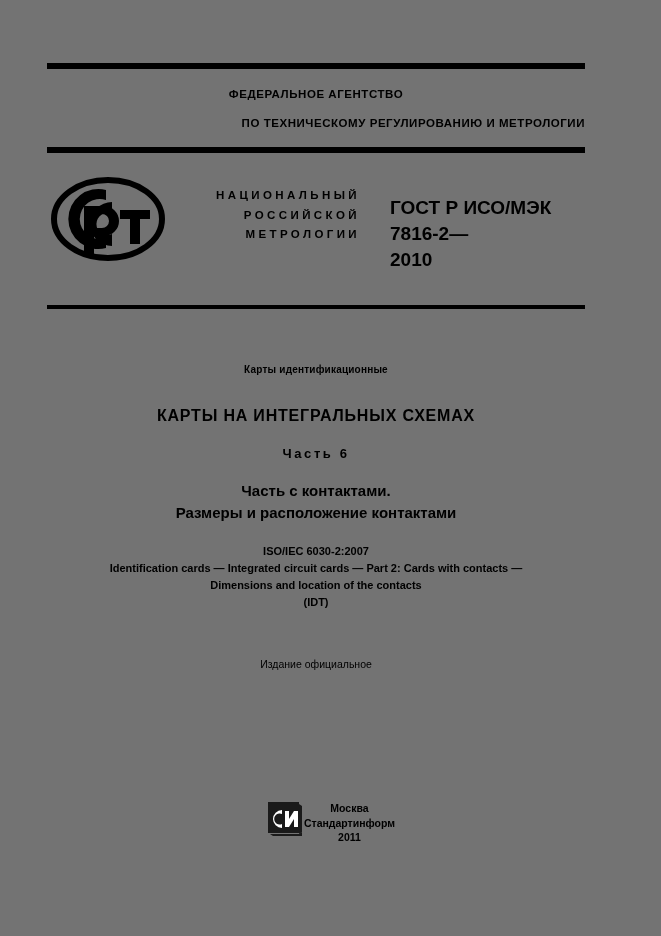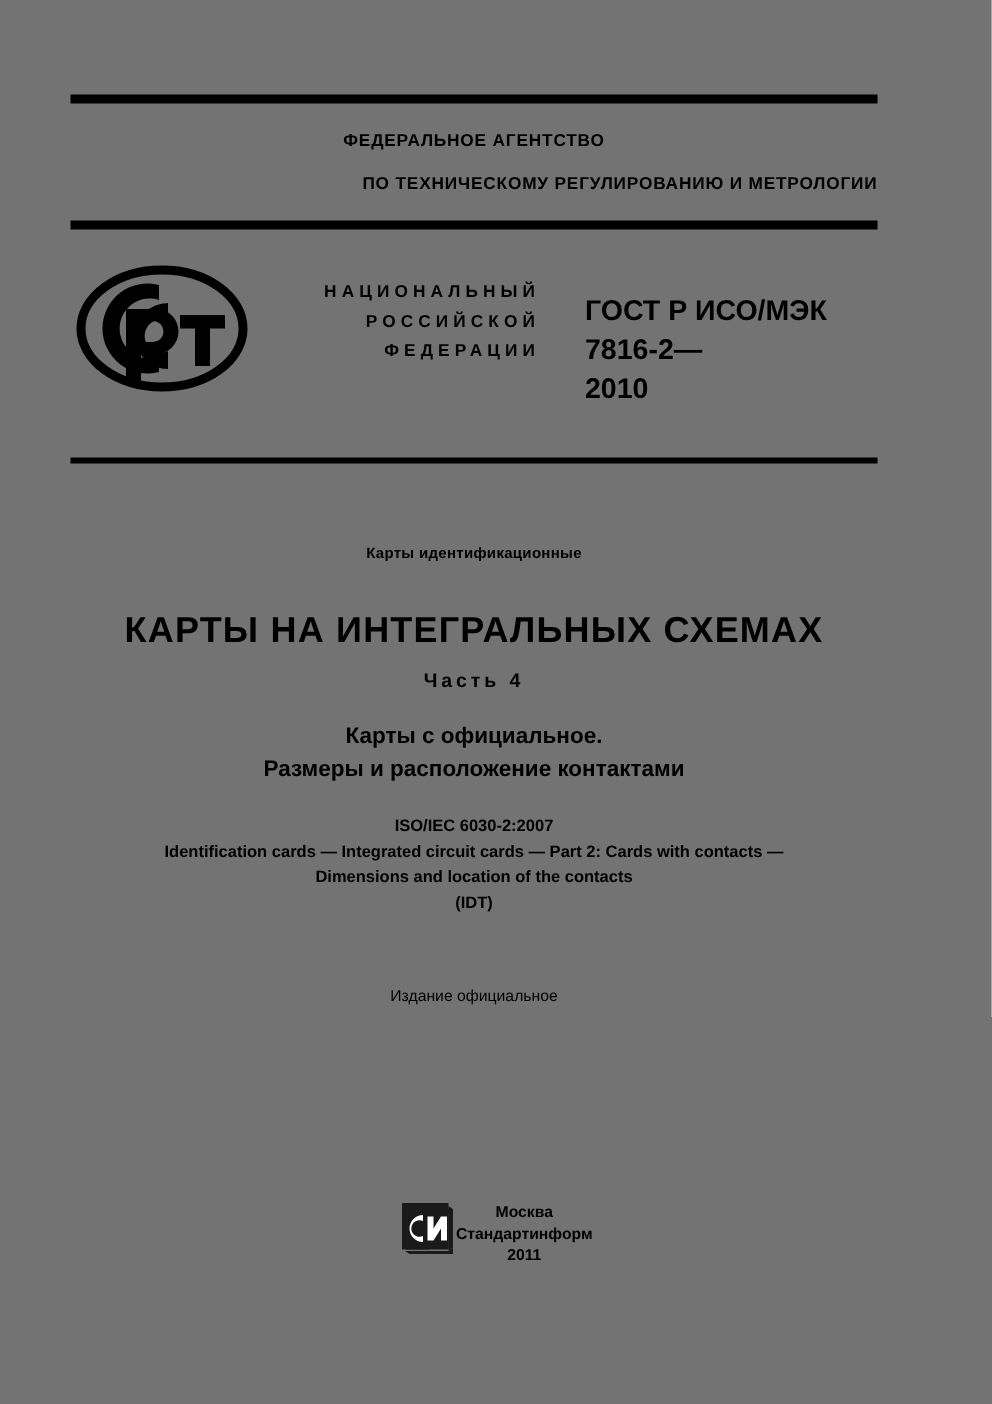--- a/index.html
+++ b/index.html
@@ -102,21 +102,21 @@
 
   .title-sub {
     top: 364px;
     font-size: 10px;
     font-weight: bold;
     letter-spacing: 0.2px;
   }
 
   .title-main {
     top: 407px;
-    font-size: 24px;
+    font-size: 16px;
     font-weight: bold;
     letter-spacing: 0.8px;
   }
 
   .title-part {
     top: 446px;
     font-size: 13px;
     font-weight: bold;
     letter-spacing: 2.6px;
   }
@@ -202,39 +202,39 @@
       <path d="M 62 26 A 22 22 0 1 0 62 70 L 62 58 A 11 11 0 1 1 62 38 Z" fill="#000000"></path>
 
       <rect x="70" y="34" width="30" height="9" fill="#000000"></rect>
       <rect x="80" y="34" width="10" height="34" fill="#000000"></rect>
     </svg>
   </div>
 
   <div class="national-standard">
     <div>НАЦИОНАЛЬНЫЙ</div>
     <div>РОССИЙСКОЙ</div>
-    <div>ФЕДЕРАЦИИ</div>
+    <div>МЕТРОЛОГИИ</div>
   </div>
 
   <div class="gost-number">
     <div>ГОСТ Р ИСО/МЭК</div>
     <div>7816-2—</div>
     <div>2010</div>
   </div>
 
   <div class="rule rule-third"></div>
 
   <div class="title-block title-sub">Карты идентификационные</div>
 
   <div class="title-block title-main">КАРТЫ  НА  ИНТЕГРАЛЬНЫХ  СХЕМАХ</div>
 
-  <div class="title-block title-part">Часть 4</div>
+  <div class="title-block title-part">Часть 6</div>
 
   <div class="title-block title-desc">
-    <div>Карты с официальное.</div>
+    <div>Часть с контактами.</div>
     <div>Размеры и расположение контактами</div>
   </div>
 
   <div class="eng-block">
     <div>ISO/IEC 6030-2:2007</div>
     <div>Identification cards — Integrated circuit cards — Part 2: Cards with contacts —</div>
     <div>Dimensions and location of the contacts</div>
     <div>(IDT)</div>
   </div>
 

